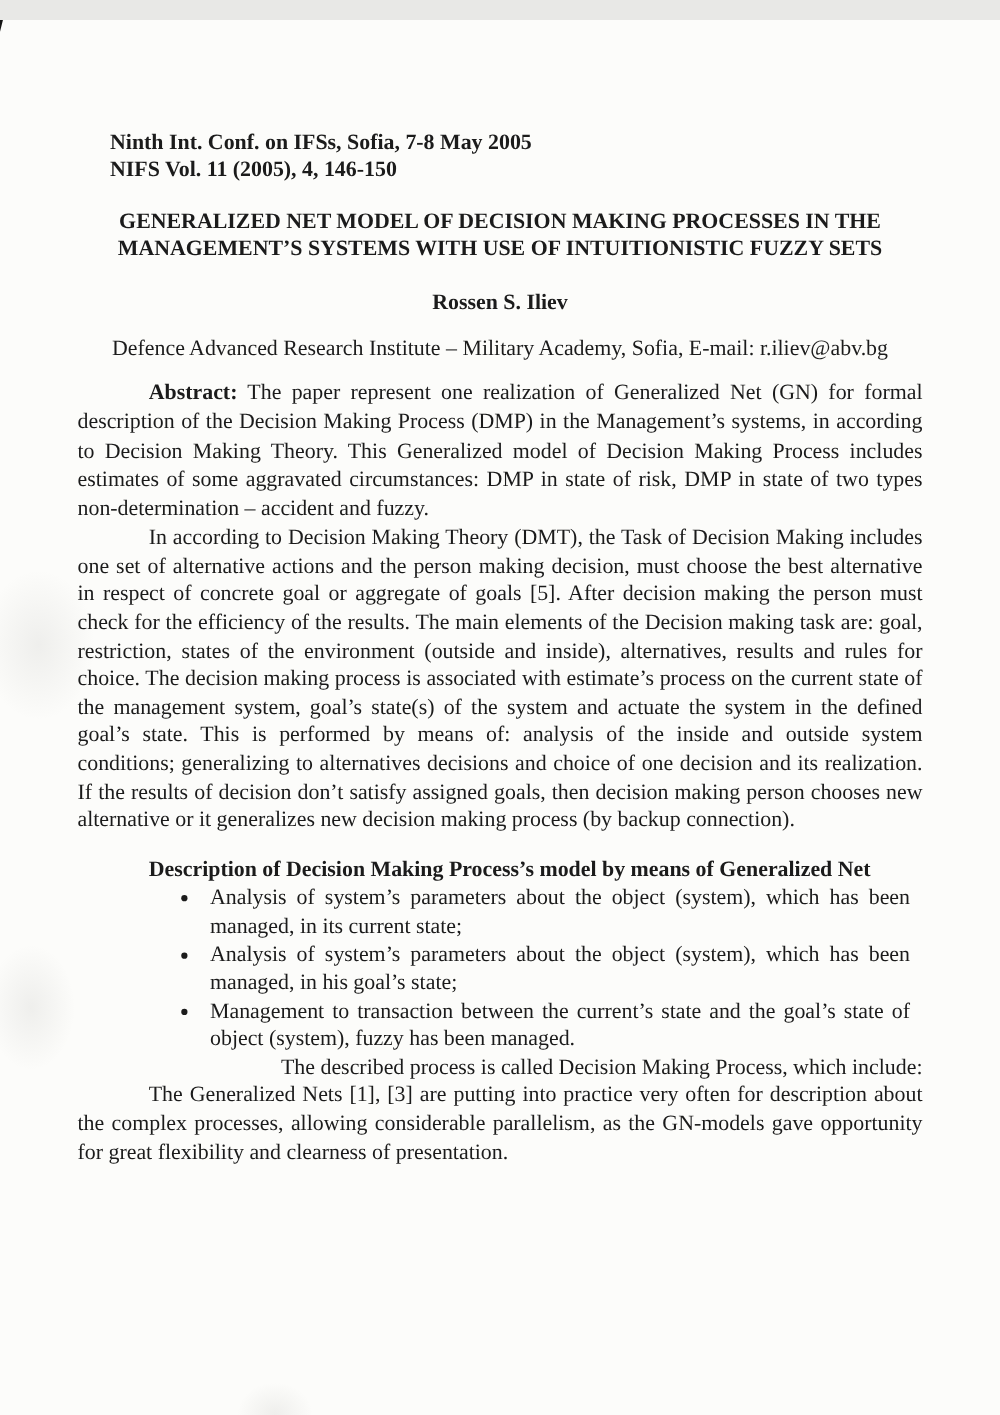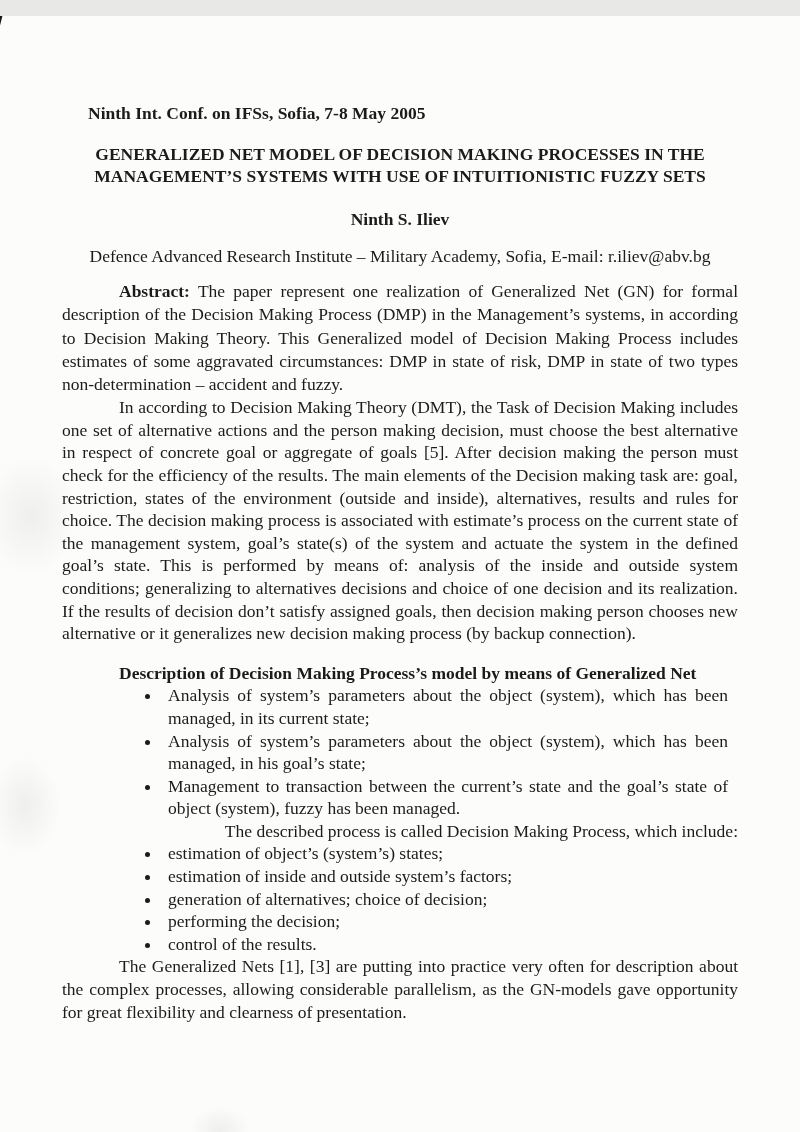--- a/index.html
+++ b/index.html
@@ -109,48 +109,42 @@
 <div class="page">
   <div class="corner-mark"></div>
   <div class="smudge s1"></div>
   <div class="smudge s2"></div>
   <div class="smudge s3"></div>
 
   <div class="content">
 
     <div class="header-block">
       <div>Ninth Int. Conf. on IFSs, Sofia, 7-8 May 2005</div>
+      <div>NIFS Vol. 11 (2005), 4, 146-150</div>
     </div>
 
     <div class="paper-title">GENERALIZED NET MODEL OF DECISION MAKING PROCESSES IN THE MANAGEMENT’S SYSTEMS WITH USE OF INTUITIONISTIC FUZZY SETS</div>
 
-    <div class="author">Ninth S. Iliev</div>
+    <div class="author">Rossen S. Iliev</div>
 
     <div class="affiliation">Defence Advanced Research Institute – Military Academy, Sofia, E-mail: r.iliev@abv.bg</div>
 
     <p class="abstract"><span class="abstract-label">Abstract:</span><span> The paper represent one realization of Generalized Net (GN) for formal description of the Decision Making Process (DMP) in the Management’s systems, in according to Decision Making Theory. This Generalized model of Decision Making Process includes estimates of some aggravated circumstances: DMP in state of risk, DMP in state of two types non-determination – accident and fuzzy.</span></p>
 
 
     <p class="para">In according to Decision Making Theory (DMT), the Task of Decision Making includes one set of alternative actions and the person making decision, must choose the best alternative in respect of concrete goal or aggregate of goals [5]. After decision making the person must check for the efficiency of the results. The main elements of the Decision making task are: goal, restriction, states of the environment (outside and inside), alternatives, results and rules for choice. The decision making process is associated with estimate’s process on the current state of the management system, goal’s state(s) of the system and actuate the system in the defined goal’s state. This is performed by means of: analysis of the inside and outside system conditions; generalizing to alternatives decisions and choice of one decision and its realization. If the results of decision don’t satisfy assigned goals, then decision making person chooses new alternative or it generalizes new decision making process (by backup connection).</p>
 
     <div class="section-heading">Description of Decision Making Process’s model by means of Generalized Net</div>
 
 
     <ul class="bullets">
       <li>Analysis of system’s parameters about the object (system), which has been managed, in its current state;</li>
       <li>Analysis of system’s parameters about the object (system), which has been managed, in his goal’s state;</li>
       <li>Management to transaction between the current’s state and the goal’s state of object (system), fuzzy has been managed.</li>
     </ul>
 
     <p class="plain-line">The described process is called Decision Making Process, which include:</p>
 
-    <ul class="bullets">
-      <li>estimation of object’s (system’s) states;</li>
-      <li>estimation of inside and outside system’s factors;</li>
-      <li>generation of alternatives; choice of decision;</li>
-      <li>performing the decision;</li>
-      <li>control of the results.</li>
-    </ul>
 
     <p class="closing">The Generalized Nets [1], [3] are putting into practice very often for description about the complex processes, allowing considerable parallelism, as the GN-models gave opportunity for great flexibility and clearness of presentation.</p>
 
   </div>
 </div>
 
 </body></html>

